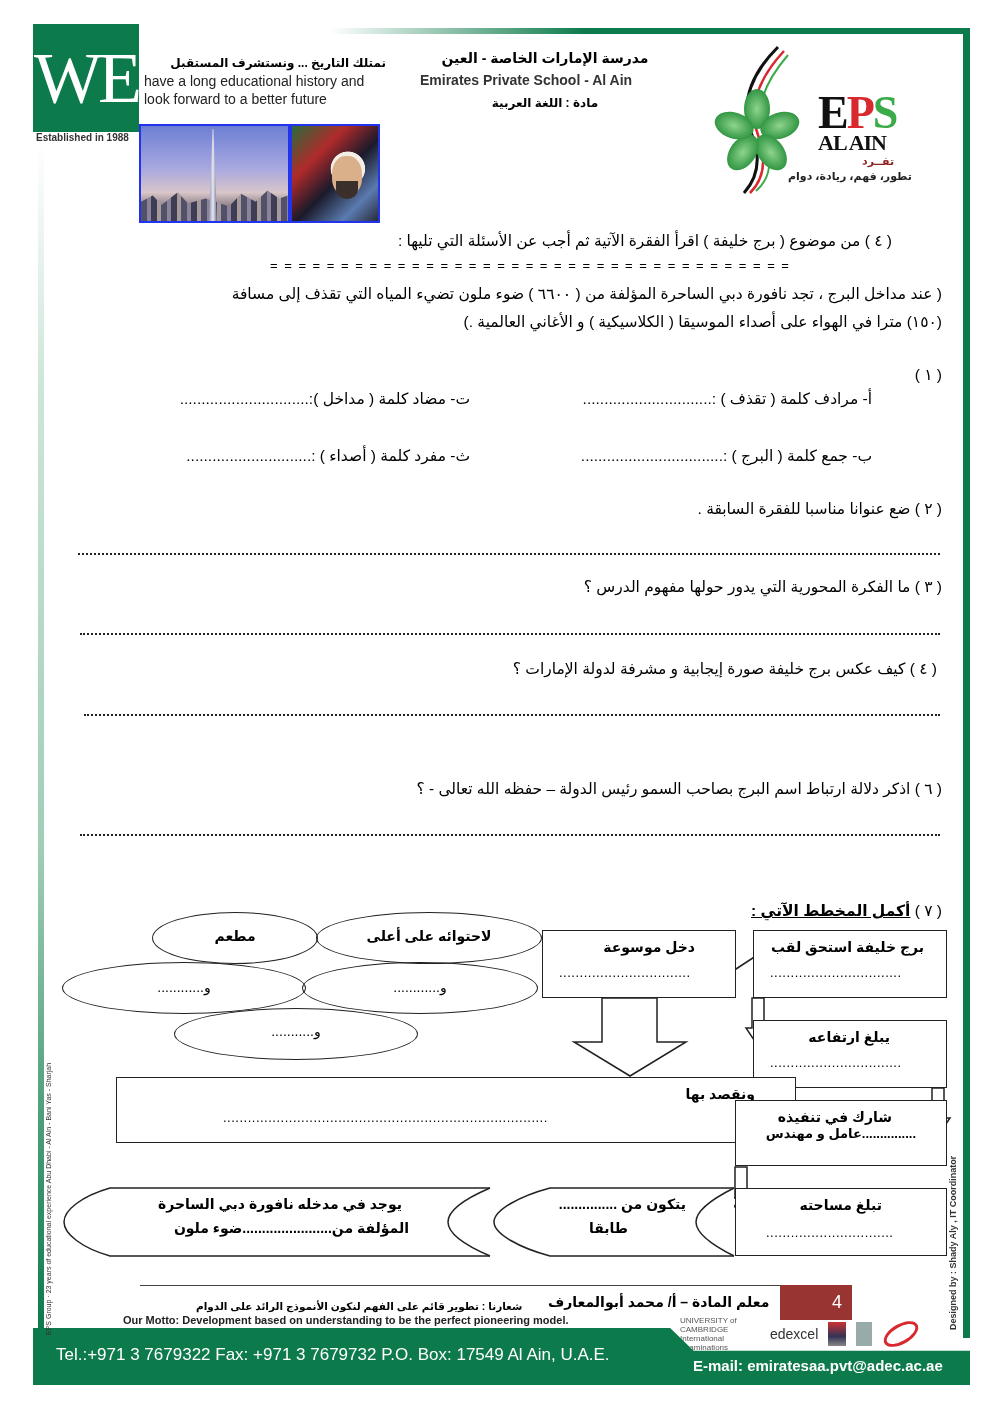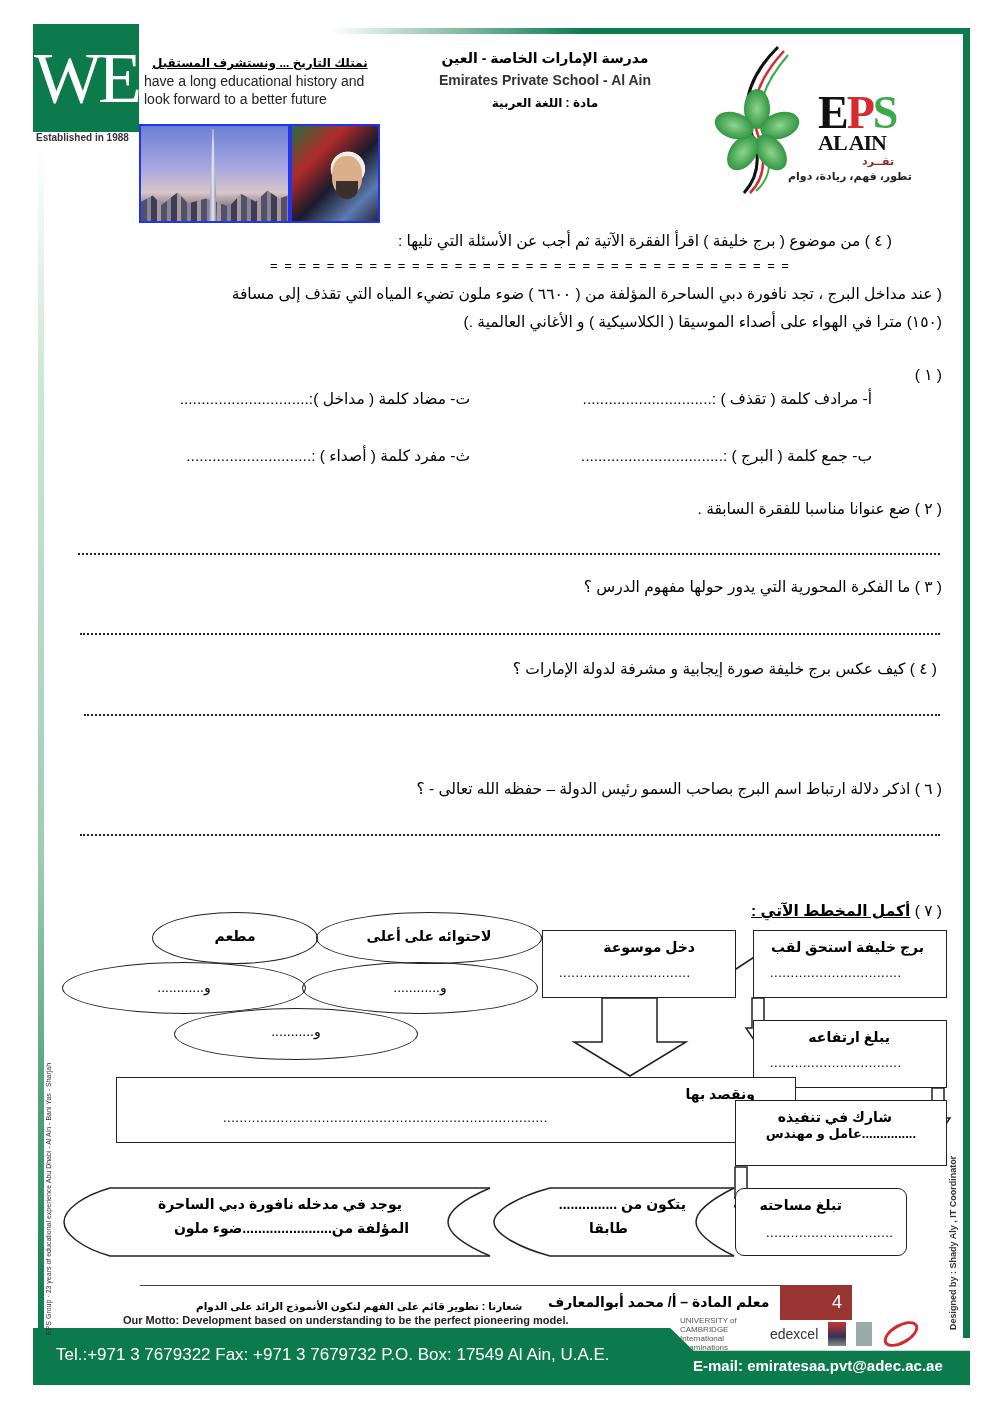--- a/index.html
+++ b/index.html
@@ -20,21 +20,21 @@
   .tagline-en { left: 144px; top: 72px; width: 250px; font-size: 14px; line-height: 18px; color: #222; }
 
   .photo-burj { left: 139px; top: 124px; width: 151px; height: 99px; border: 2px solid #2233ee; background: linear-gradient(to bottom, #6d7fd4 0%, #a9a8e0 45%, #d8c6c9 70%, #8a7f86 85%, #4c5570 100%); overflow: hidden; }
   .photo-burj .tower { position: absolute; left: 68px; bottom: 0; width: 8px; height: 92px; background: linear-gradient(to right, #8d8fae, #e8e8f3, #6f6f8e); clip-path: polygon(45% 0, 55% 0, 100% 100%, 0 100%); }
   .photo-burj .skyline { position: absolute; left: 0; bottom: 0; width: 100%; height: 32px; background: repeating-linear-gradient(to right, #53506a 0 6px, #8b8398 6px 10px, #3f3d55 10px 16px, #a79a9c 16px 20px); clip-path: polygon(0 40%, 8% 20%, 14% 50%, 25% 10%, 32% 45%, 44% 30%, 60% 55%, 68% 15%, 78% 40%, 86% 5%, 94% 30%, 100% 20%, 100% 100%, 0 100%); }
   .photo-sheikh { left: 290px; top: 124px; width: 90px; height: 99px; border: 2px solid #2233ee; background: radial-gradient(circle at 65% 45%, #f4efe6 0 22%, transparent 23%), linear-gradient(135deg, #2a6b3a 0%, #b02a2a 30%, #1a1a2a 55%, #5b7bb0 80%, #2a2a3a 100%); overflow: hidden; }
   .photo-sheikh .face { position: absolute; left: 40px; top: 30px; width: 30px; height: 40px; border-radius: 45%; background: #d9b08a; }
   .photo-sheikh .beard { position: absolute; left: 44px; top: 55px; width: 22px; height: 18px; border-radius: 0 0 50% 50%; background: #3a2f2a; }
 
   .school-ar { left: 430px; top: 50px; width: 230px; text-align: center; font-size: 14px; font-weight: bold; }
-  .school-en { left: 420px; top: 72px; width: 250px; text-align: center; font-size: 14px; font-weight: bold; color: #333; }
+  .school-en { left: 420px; top: 72px; width: 250px; font-size: 14px; font-weight: bold; color: #333; }
   .subject { left: 430px; top: 96px; width: 230px; text-align: center; font-size: 12px; font-weight: bold; }
 
   
   .eps-clover { left: 712px; top: 88px; width: 90px; height: 90px; }
   .eps-swoosh { left: 730px; top: 45px; width: 60px; height: 150px; }
   .eps-text { left: 818px; top: 92px; font-family: "Liberation Serif", serif; font-weight: bold; font-size: 46px; line-height: 42px; letter-spacing: -2px; }
   .eps-text .e { color: #111; } .eps-text .p { color: #d8292f; } .eps-text .s { color: #3aab48; }
   .alain { left: 818px; top: 130px; font-family: "Liberation Serif", serif; font-weight: bold; font-size: 22px; color: #111; letter-spacing: -1px; }
   .eps-tafarrud { left: 862px; top: 155px; font-size: 11px; font-weight: bold; color: #8b1d1d; }
   .eps-motto { left: 788px; top: 170px; font-size: 11px; font-weight: bold; color: #222; }
@@ -66,21 +66,21 @@
 </style>
 </head>
 <body>
 
 <div class="abs frame-top"></div>
 <div class="abs frame-right"></div>
 <div class="abs frame-left"></div>
 
 <div class="abs we-logo">WE</div>
 <div class="abs est">Established in 1988</div>
-<div class="abs tagline-ar" style="direction:rtl;text-align:left;text-decoration:underline;">نمتلك التاريخ ... ونستشرف المستقبل</div>
+<div class="abs tagline-ar" style="direction:rtl;text-align:right;">نمتلك التاريخ ... ونستشرف المستقبل</div>
 <div class="abs tagline-en">
   <div>have a long educational history and</div>
   <div>look forward to a better future</div>
 </div>
 <div class="abs photo-burj">
   <div class="skyline"></div>
   <div class="tower"></div>
 </div>
 <div class="abs photo-sheikh">
   <div class="face"></div>
@@ -186,21 +186,21 @@
   <span class="dots" style="left:16px; top:34px;">................................</span>
 </div>
 <div class="box" style="left:116px; top:1077px; width:680px; height:66px;">
   <span class="lbl" style="right:40px; top:8px;">ونقصد بها</span>
   <span class="dots" style="left:106px; top:32px;">...............................................................................</span>
 </div>
 <div class="box" style="left:735px; top:1100px; width:212px; height:66px;">
   <span class="lbl" style="right:54px; top:8px;">شارك في تنفيذه</span>
   <span class="dots" style="right:30px; top:25px; direction:rtl; font-weight:bold;">...............عامل و مهندس</span>
 </div>
-<div class="box" style="left:735px; top:1188px; width:172px; height:68px;border-radius:9px;">
+<div class="box" style="left:735px; top:1188px; width:212px; height:68px;">
   <span class="lbl" style="right:64px; top:8px;">تبلغ مساحته</span>
   <span class="dots" style="left:30px; top:36px;">...............................</span>
 </div>
 
 <svg class="abs" style="left:60px; top:1186px; width:680px; height:72px;">
 
   <path d="M674 2 L490 2 C460 10, 434 24, 434 36 C434 48, 460 62, 490 70 L674 70" fill="#fff" stroke="#222" stroke-width="1.5"></path>
   <path d="M674 2 C650 14, 636 26, 636 36 C636 46, 650 58, 674 70" fill="none" stroke="#222" stroke-width="1.5"></path>
 
   <path d="M430 2 L50 2 C22 10, 4 24, 4 36 C4 48, 22 62, 50 70 L430 70" fill="#fff" stroke="#222" stroke-width="1.5"></path>

